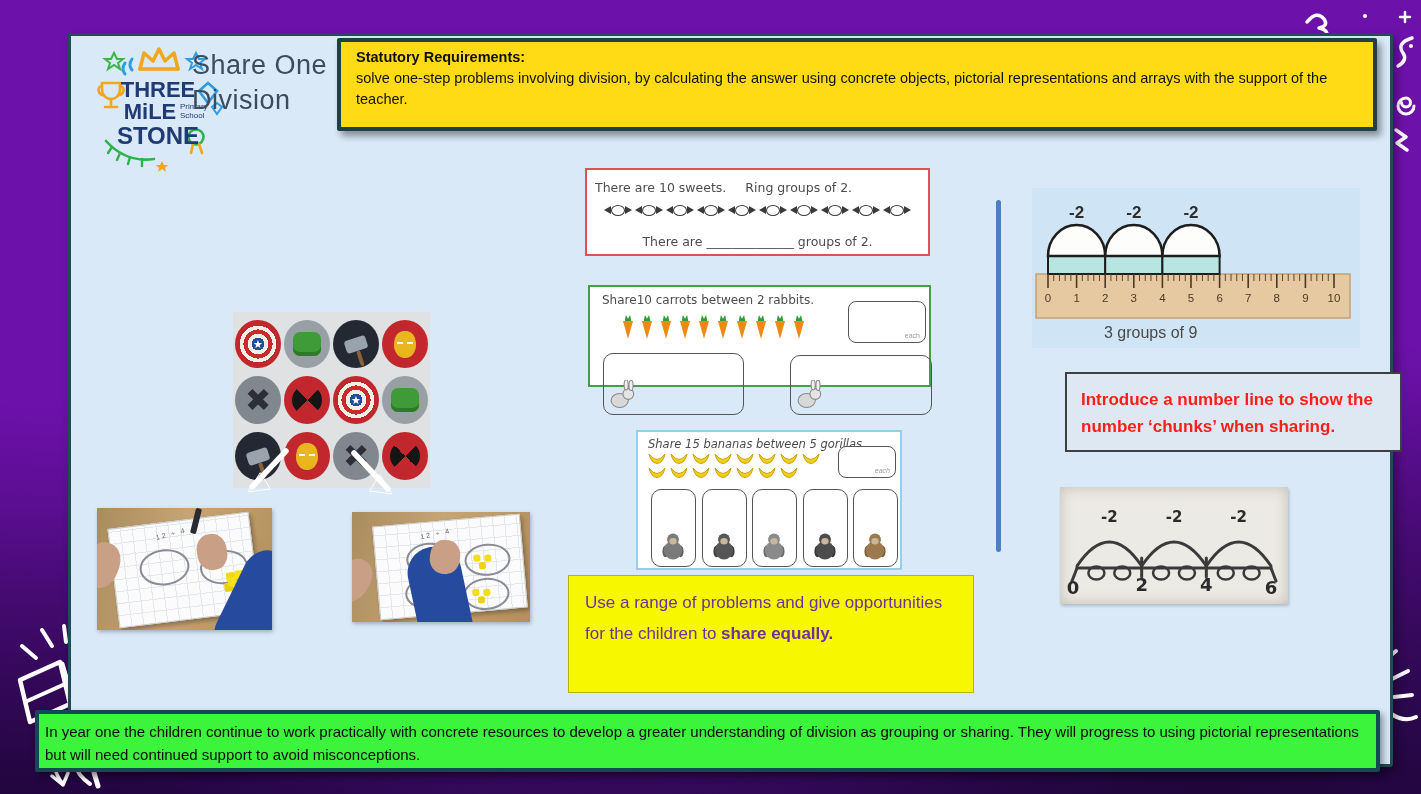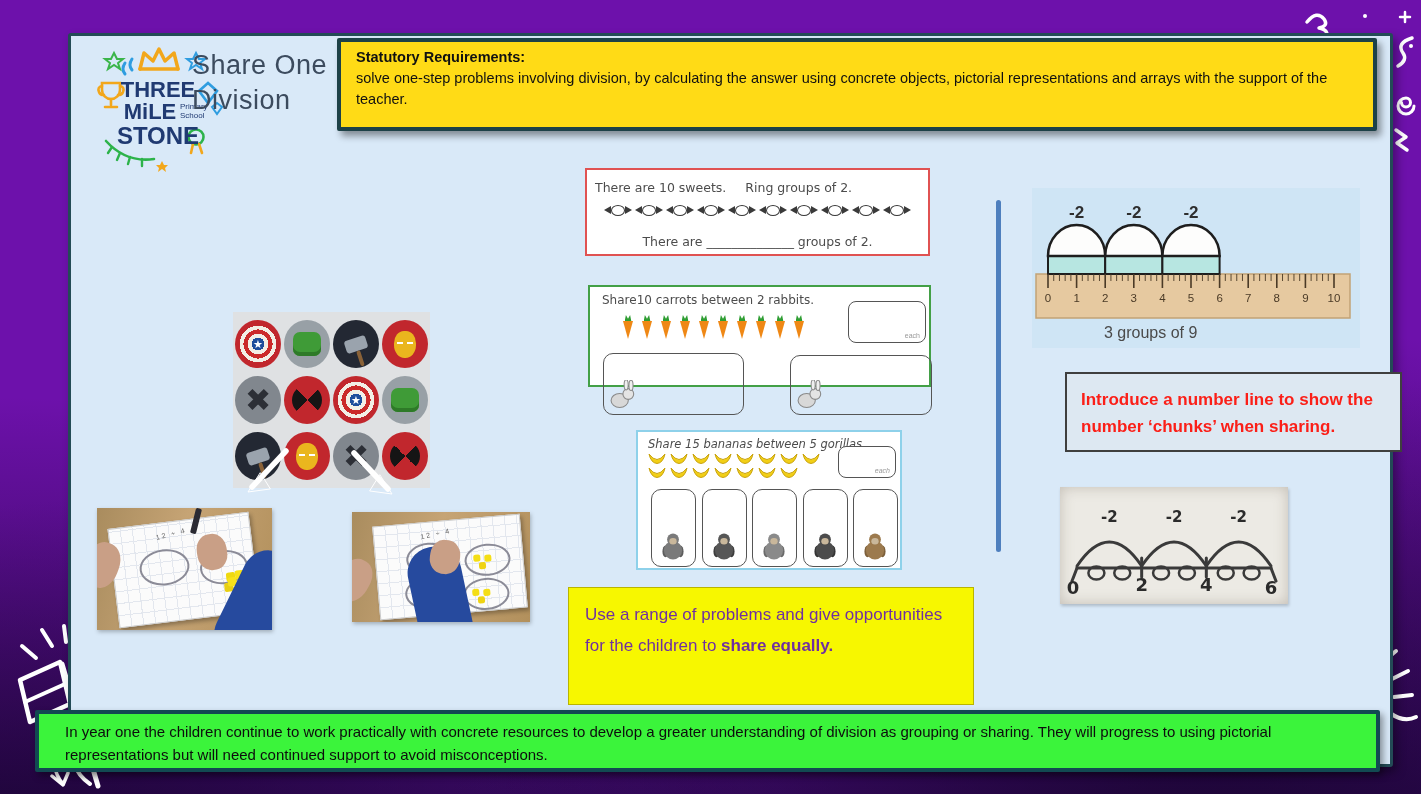--- a/index.html
+++ b/index.html
@@ -101,21 +101,21 @@
   .ws-bananas{left:636px;top:430px;width:266px;height:140px;border:2.5px solid #8ed1ea;font-style:italic;}
   .ws-bananas .ws-title{position:absolute;left:10px;top:5px;font-size:11.5px;}
   .banana-rows{position:absolute;left:8px;top:20px;width:180px;}
   .banana-row{display:flex;}
   .banana{margin:0 1px;}
   .ws-bananas .each-box{left:200px;top:14px;width:56px;height:30px;}
   .g-box{position:absolute;border:1.5px solid #555;border-radius:10px;top:57px;height:76px;width:43px;}
   .g-box .gor{position:absolute;left:8px;bottom:2px;}
   
   .share-box{
-    position:absolute;left:568px;top:587px;width:406px;height:118px;box-sizing:border-box;
+    position:absolute;left:568px;top:575px;width:406px;height:118px;box-sizing:border-box;
     background:#f7f700;border:1.5px solid #b9b400;padding:12px 16px;
     color:#7030a0;font-size:17px;line-height:1.8;
   }
   .share-box b{font-weight:bold;}
   
   .divider{position:absolute;left:996px;top:200px;width:5px;height:352px;background:#4e7fbe;border-radius:3px;}
   .ruler-figure{position:absolute;left:1032px;top:188px;width:328px;height:160px;background:#cfe5f5;}
   .ruler-caption{font-size:16px;color:#4a4a4a;padding-left:72px;margin-top:-4px;}
   .chunks-box{
     position:absolute;left:1030px;top:372px;width:337px;height:80px;box-sizing:border-box;
@@ -123,21 +123,21 @@
     color:#fb1f18;font-weight:bold;font-size:17px;line-height:1.6;margin-left:35px;
   }
   .numline-figure{
     position:absolute;left:1060px;top:487px;width:228px;height:117px;
     background:#eceae4;box-shadow:inset 0 0 14px rgba(120,110,95,.35),1px 2px 3px rgba(0,0,0,.2);
     display:flex;align-items:center;justify-content:center;
   }
   
   .footer{
     position:absolute;left:35px;top:710px;width:1345px;height:62px;box-sizing:border-box;
-    background:#3bf43b;border:4px solid #124a52;border-radius:2px;padding:7px 26px;
+    background:#3bf43b;border:4px solid #124a52;border-radius:2px;padding:7px 6px;
     font-size:15px;color:#0d0d0d;line-height:1.5;box-shadow:3px 4px 7px rgba(0,0,0,.4);
   }
   .doodle{position:absolute;}
   .doodle path,.doodle line,.doodle polyline{fill:none;stroke:#fff;stroke-linecap:round;stroke-linejoin:round;}
   .ws-title,.ws-sweets{font-family:"DejaVu Sans",sans-serif;}
 </style>
 </head>
 <body>
 
 <div class="stage">

